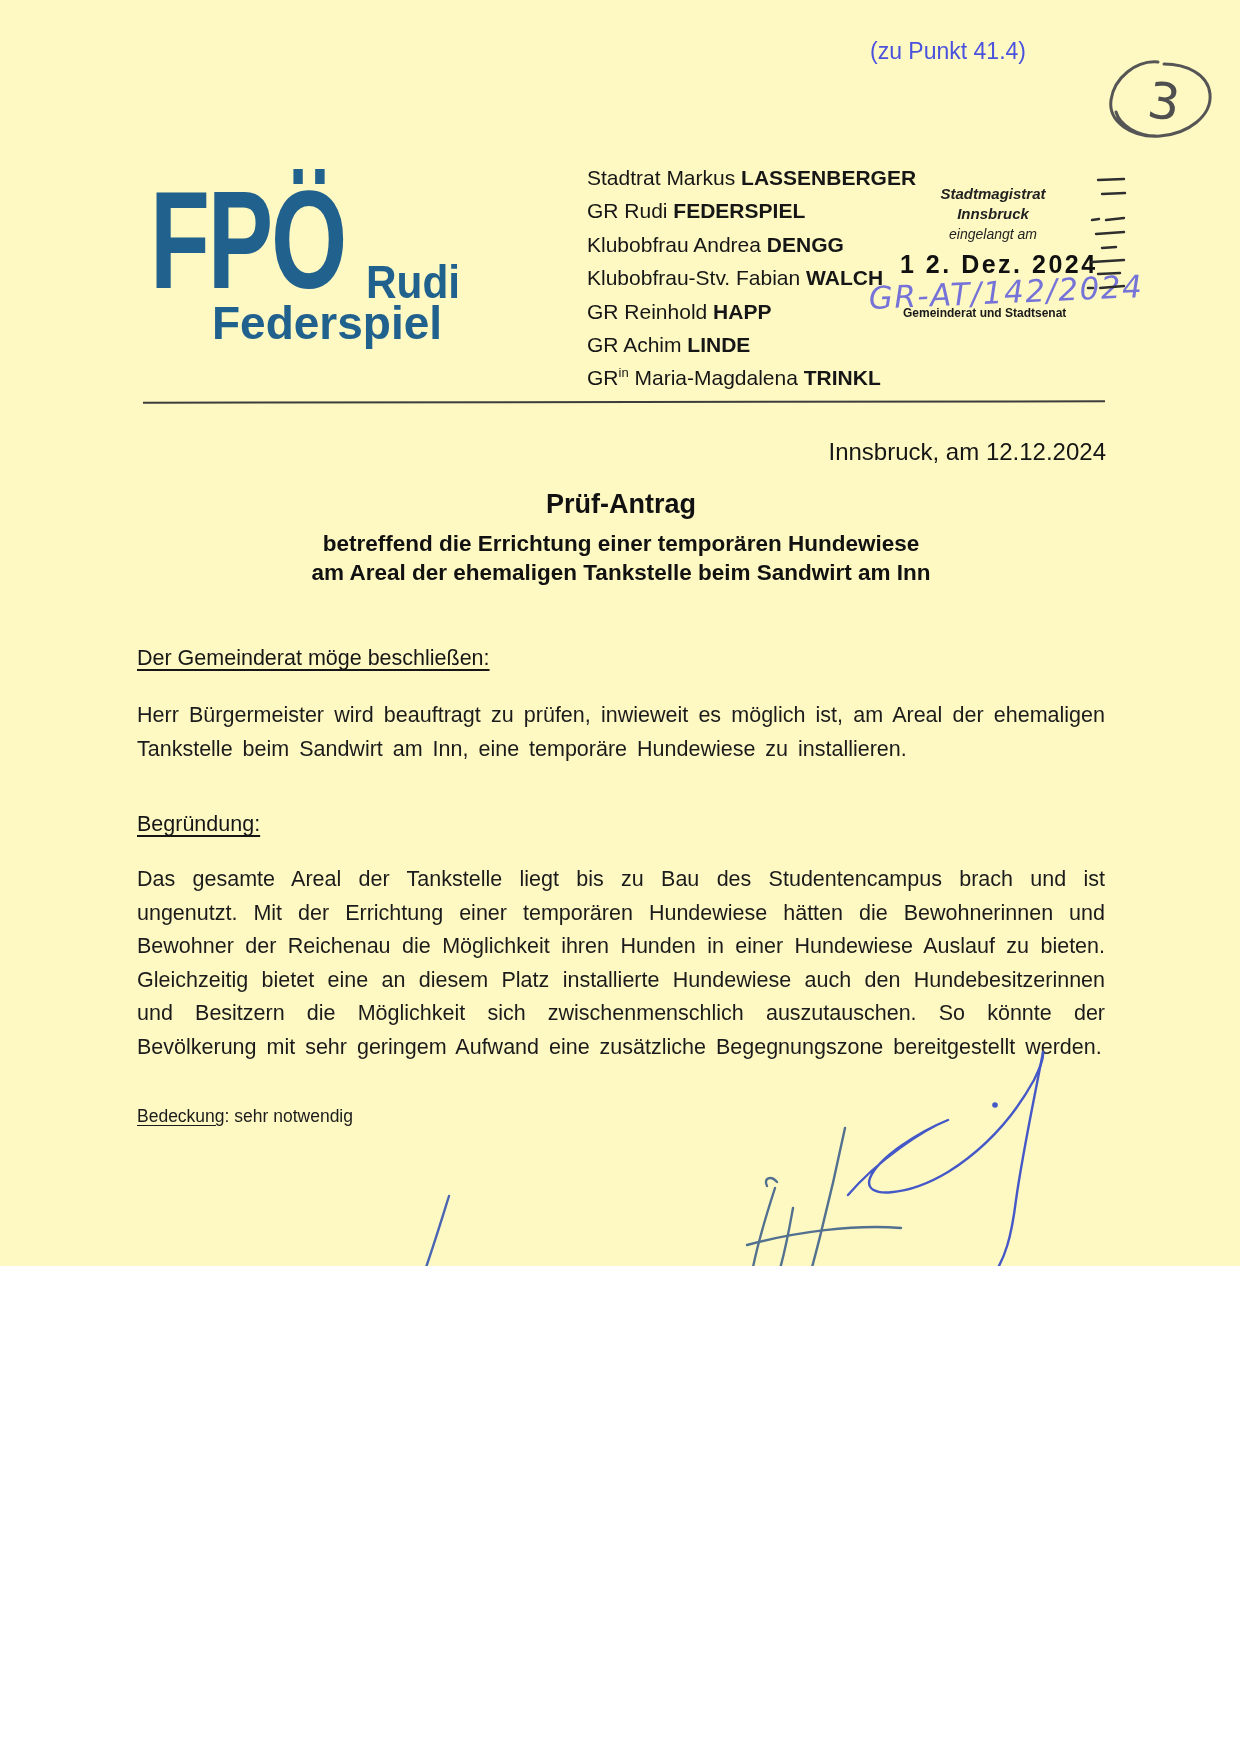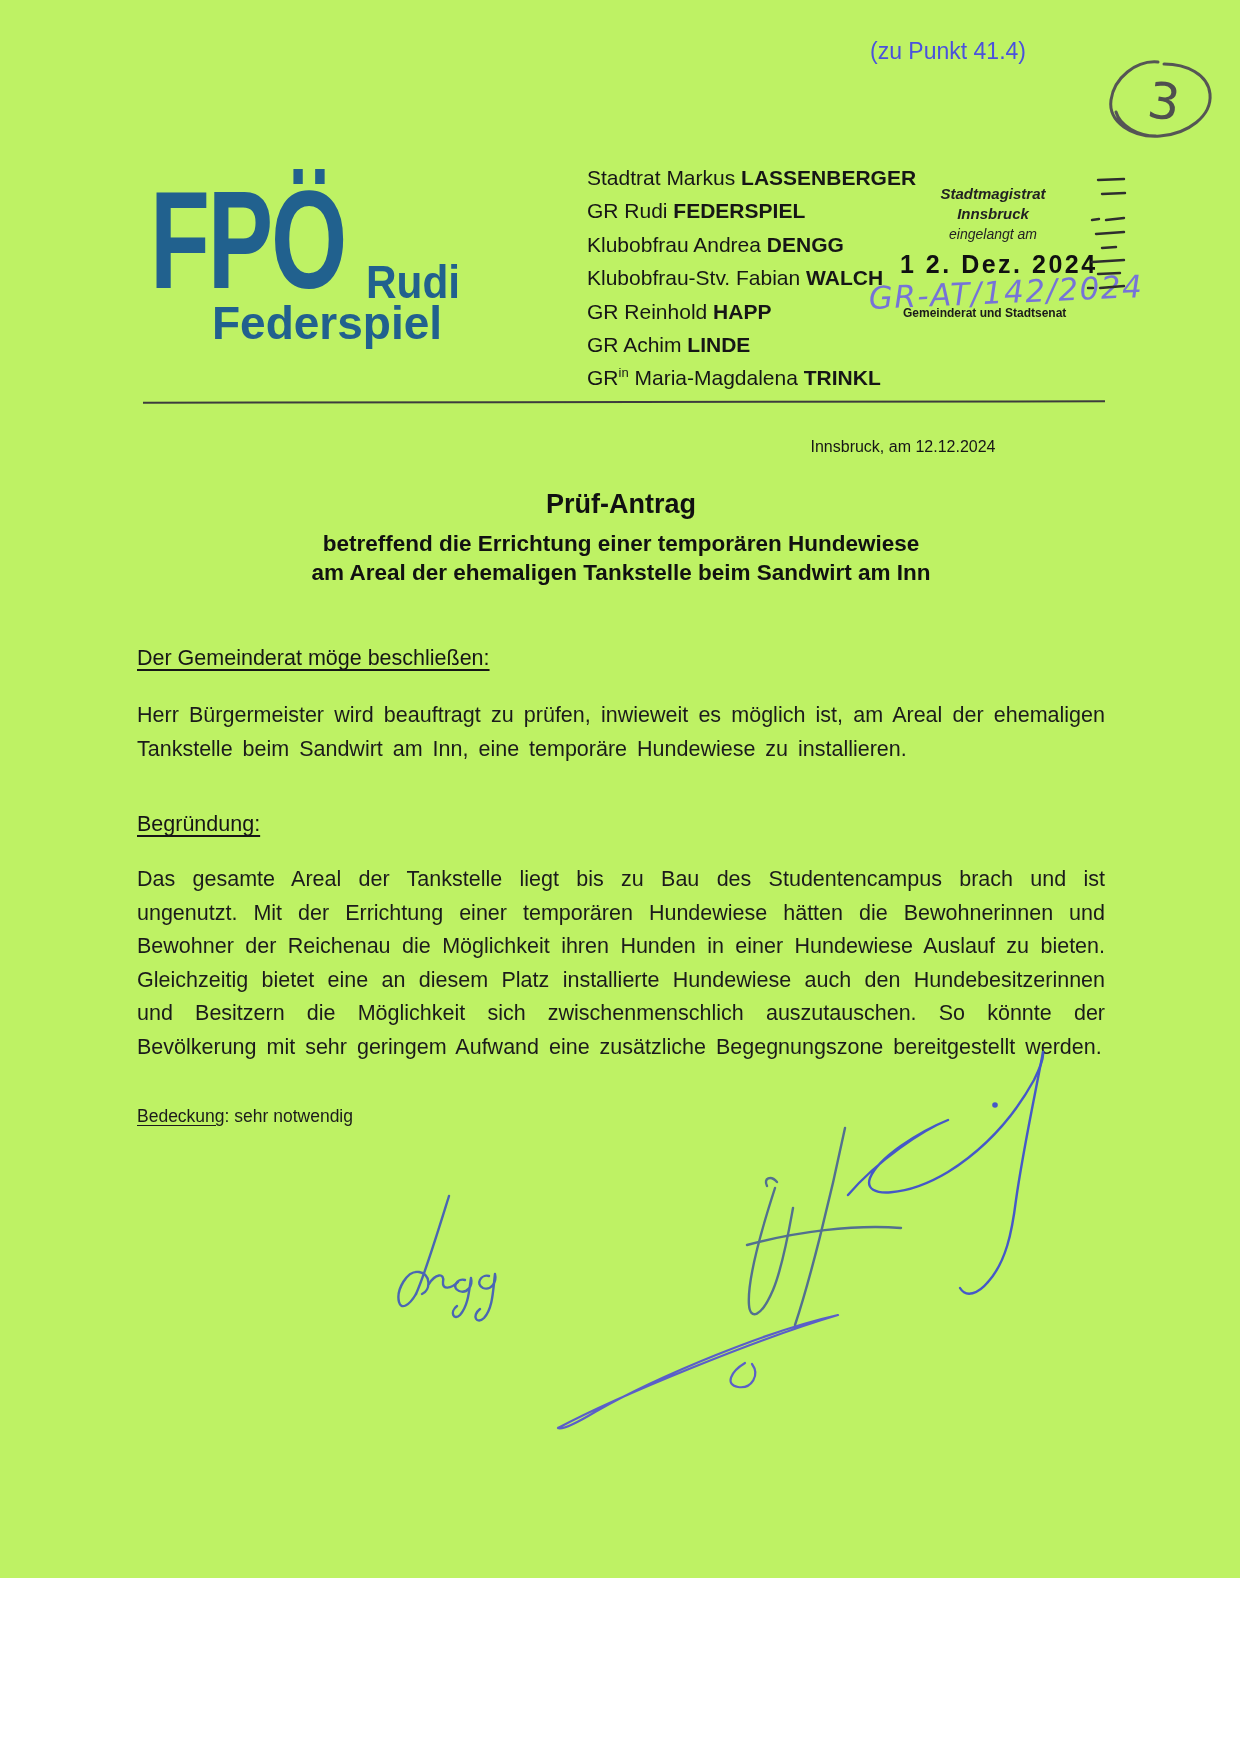--- a/index.html
+++ b/index.html
@@ -1,17 +1,17 @@
 <!DOCTYPE html>
 <html lang="de"><head>
 <meta charset="utf-8">
 <style>
   html,body { margin:0; padding:0; background:#ffffff; }
   .page {
-    position:relative; width:1240px; height:1578px; background:#bef264;
+    position:relative; width:1240px; height:1266px; background:#fef9c3;
     font-family:"Liberation Sans", sans-serif; color:#1d1d1f; overflow:hidden;
   }
   .abs { position:absolute; }
 
   .ref-note { left:870px; top:38px; font-size:23px; color:#4a52dd; }
 
   
   .logo-main {
     left:150px; top:170px; font-size:140px; font-weight:bold; line-height:1;
     color:#21618e; letter-spacing:-3px;
@@ -32,21 +32,21 @@
   .stamp-head .sub { font-size:14px; font-weight:500; }
   .stamp-date { left:900px; top:250px; font-size:25px; font-weight:700; letter-spacing:2.5px;
     color:#111; white-space:nowrap; }
   .stamp-file { left:868px; top:280px; font-size:31px; font-style:italic; letter-spacing:1.5px;
     color:#7673d8; transform:rotate(-2.5deg); transform-origin:0 0; white-space:nowrap;
     font-family:"DejaVu Sans", sans-serif; }
   .stamp-dept { left:903px; top:306px; font-size:12px; font-weight:700; color:#1a1a1a; white-space:nowrap; }
 
   .divider { left:143px; top:401px; width:962px; height:2px; background:#3d3d3d; transform:rotate(-0.08deg); }
 
-  .place-date { left:700px; top:438px; width:406px; text-align:center; font-size:16px; color:#161616; }
+  .place-date { left:700px; top:438px; width:406px; text-align:right; font-size:24px; color:#161616; }
 
   .title-block { left:137px; top:489px; width:968px; text-align:center; color:#111; }
   .title-block .h { font-size:27px; font-weight:bold; margin:0 0 9px 0; }
   .title-block .s { font-size:22.5px; font-weight:bold; line-height:29px; margin:0; }
 
   .sect-heading { font-size:21.5px; color:#161616; text-decoration:underline; text-underline-offset:4px; }
   .res-heading { left:137px; top:646px; }
   .beg-heading { left:137px; top:812px; }
 
   .para { left:137px; width:968px; font-size:21.5px; line-height:33.5px; color:#1b1b1b;

